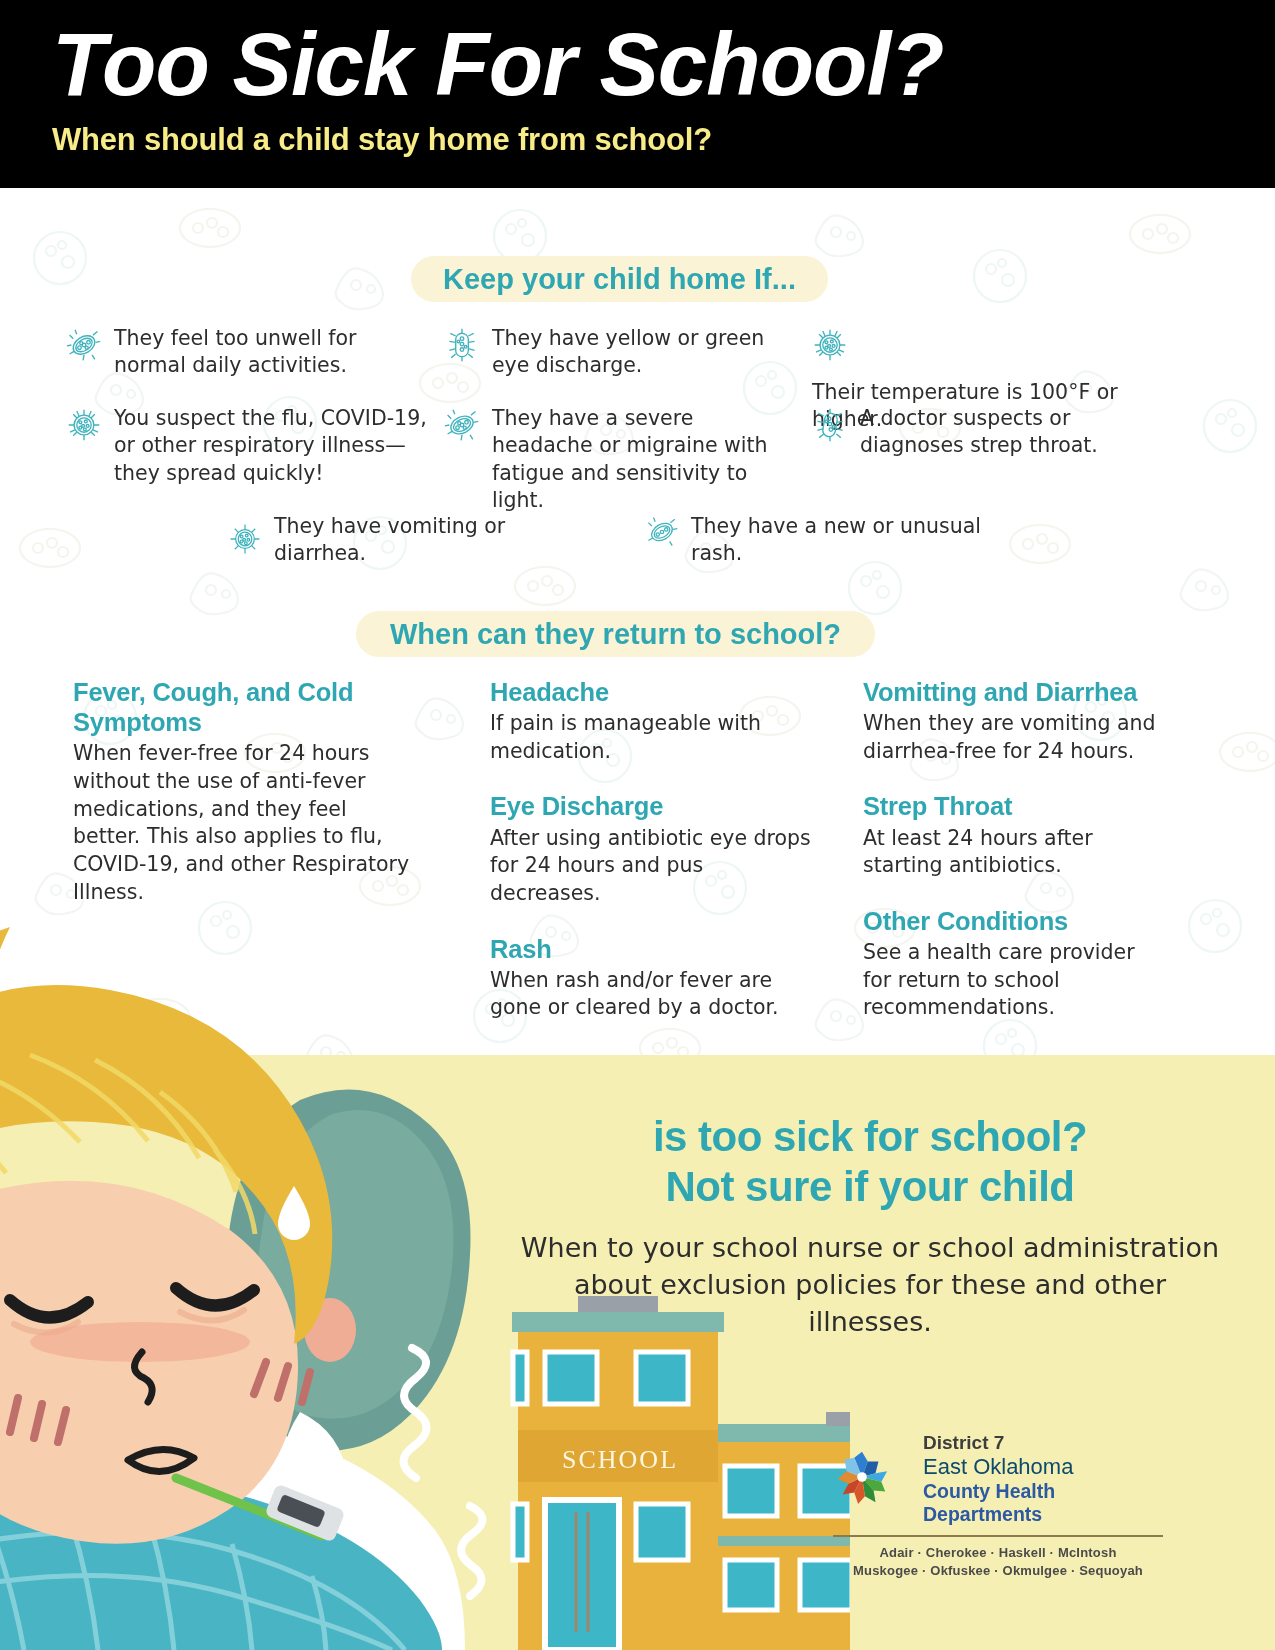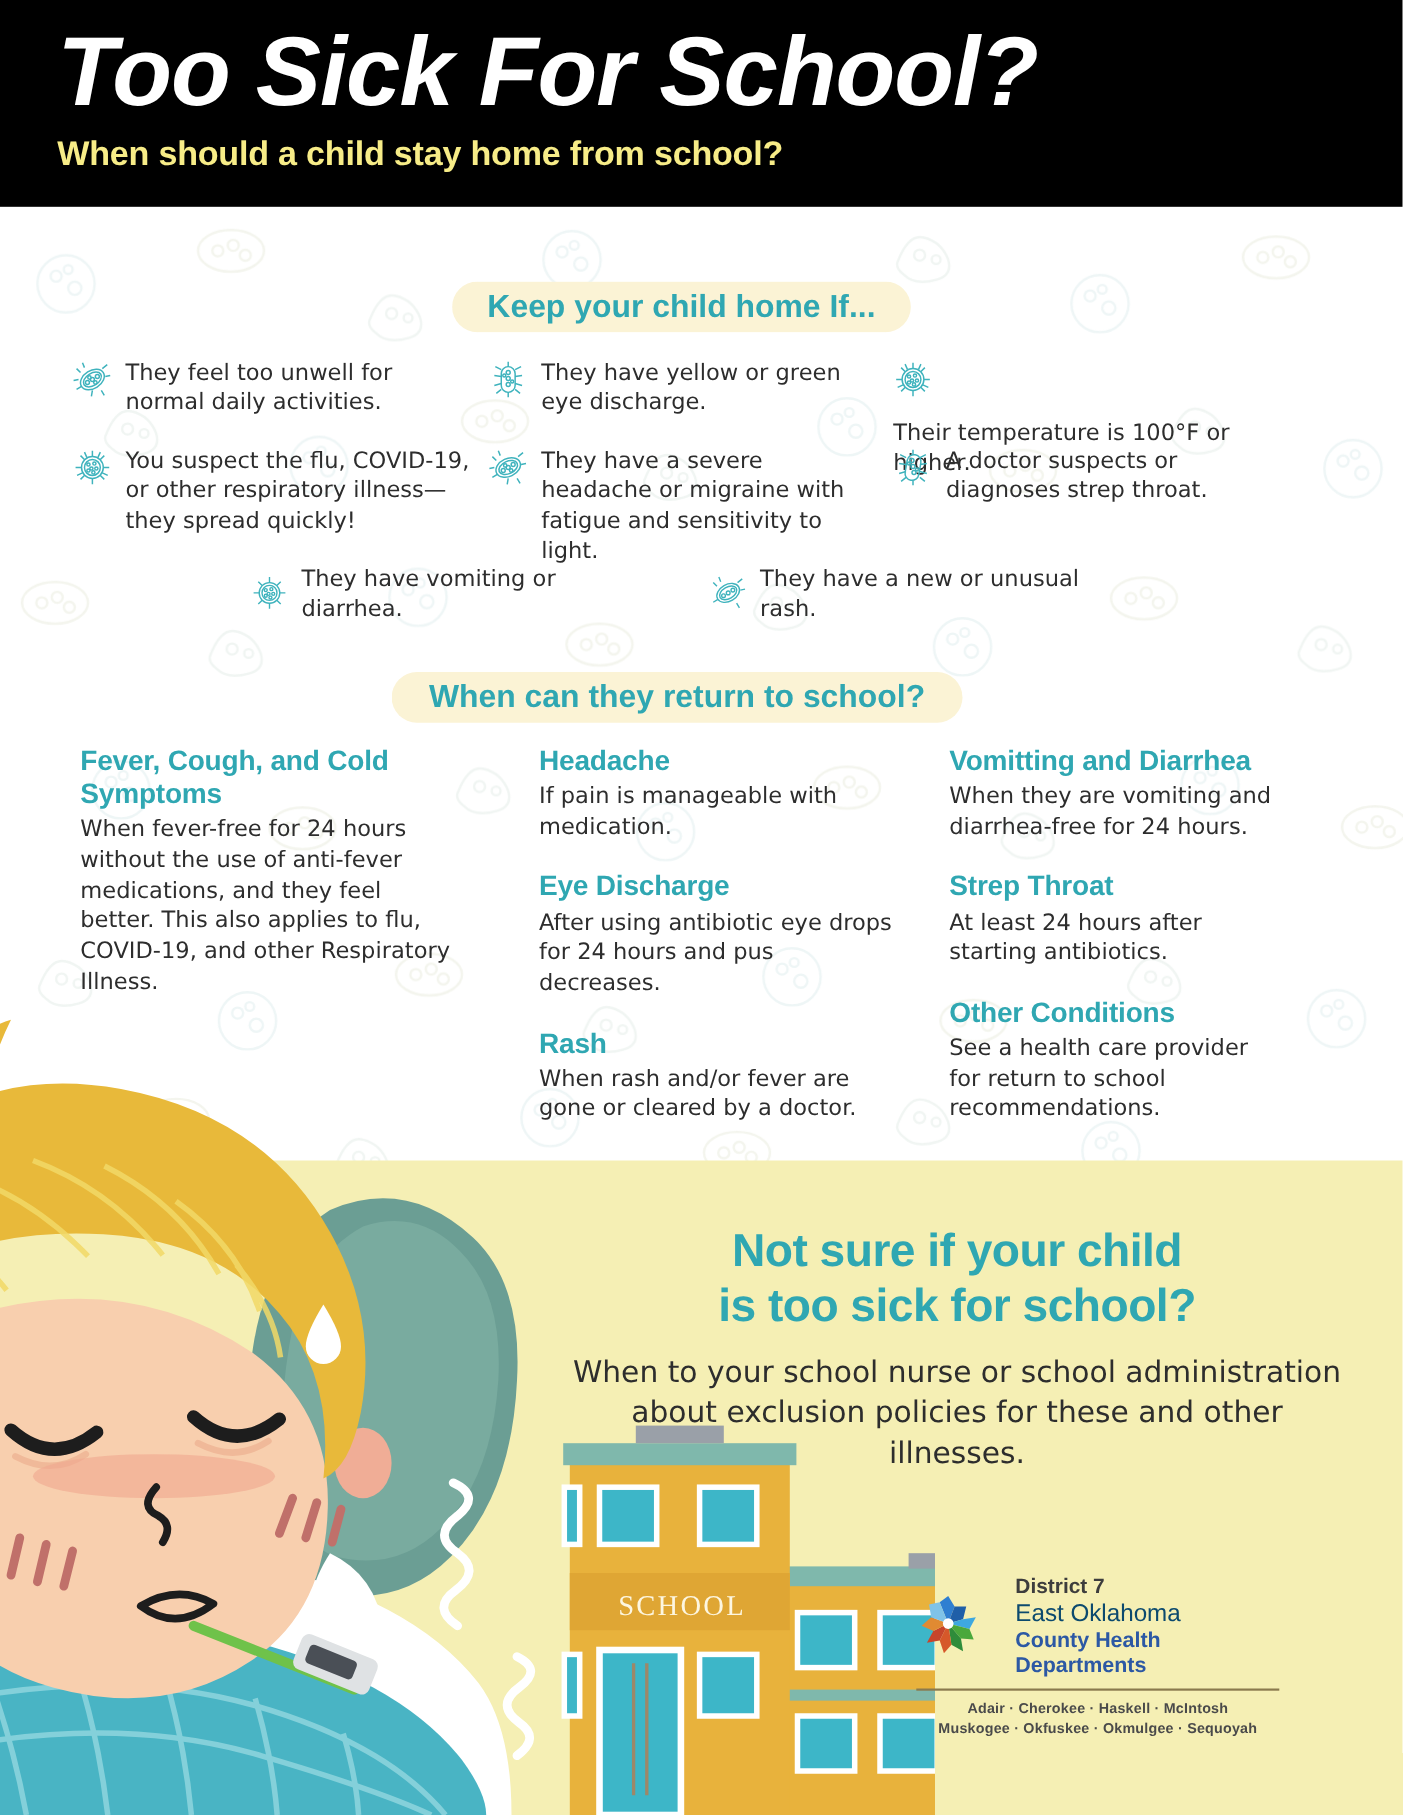--- a/index.html
+++ b/index.html
@@ -56,21 +56,21 @@
     font-family:"DejaVu Sans", sans-serif;
   }
 
   #b1 { left:66px;  top:325px; width:360px; }
   #b2 { left:66px;  top:405px; width:370px; }
   #b3 { left:444px; top:325px; width:360px; }
   #b4 { left:444px; top:405px; width:350px; }
   #b5 { left:812px; top:325px; width:340px;flex-direction:column; }
   #b6 { left:812px; top:405px; width:340px; }
   #b7 { left:228px; top:513px; width:360px; align-items:center; }
-  #b8 { left:645px; top:513px; width:370px; align-items:center; }
+  #b8 { left:645px; top:513px; width:370px; align-items:flex-start; }
 
   
   .ret-col { position:absolute; }
   #rc1 { left:73px;  top:677px; width:340px; }
   #rc2 { left:490px; top:677px; width:330px; }
   #rc3 { left:863px; top:677px; width:300px; }
 
   .ret-item { margin-bottom:26px; }
   .ret-h {
     font-size:25.5px; font-weight:bold; color:#2fa7b2;
@@ -372,22 +372,22 @@
   </div>
   <div class="ret-item">
     <div class="ret-h">Other Conditions</div>
     <div class="ret-b">See a health care provider for return to school recommendations.</div>
   </div>
 </div>
 
 <div class="yellow-panel"></div>
 
 <div class="cta-block">
+  <div class="cta-title">is too sick for school?</div>
   <div class="cta-title">Not sure if your child</div>
-  <div class="cta-title">is too sick for school?</div>
   <div class="cta-body">When to your school nurse or school administration about exclusion policies for these and other illnesses.</div>
 </div>
 
 <svg class="illus" viewBox="0 0 850 750">
   <defs>
     <clipPath id="clipAll">
         <rect x="0" y="0" width="850" height="750"></rect>
       </clipPath>
   </defs>
   <g clip-path="url(#clipAll)">

